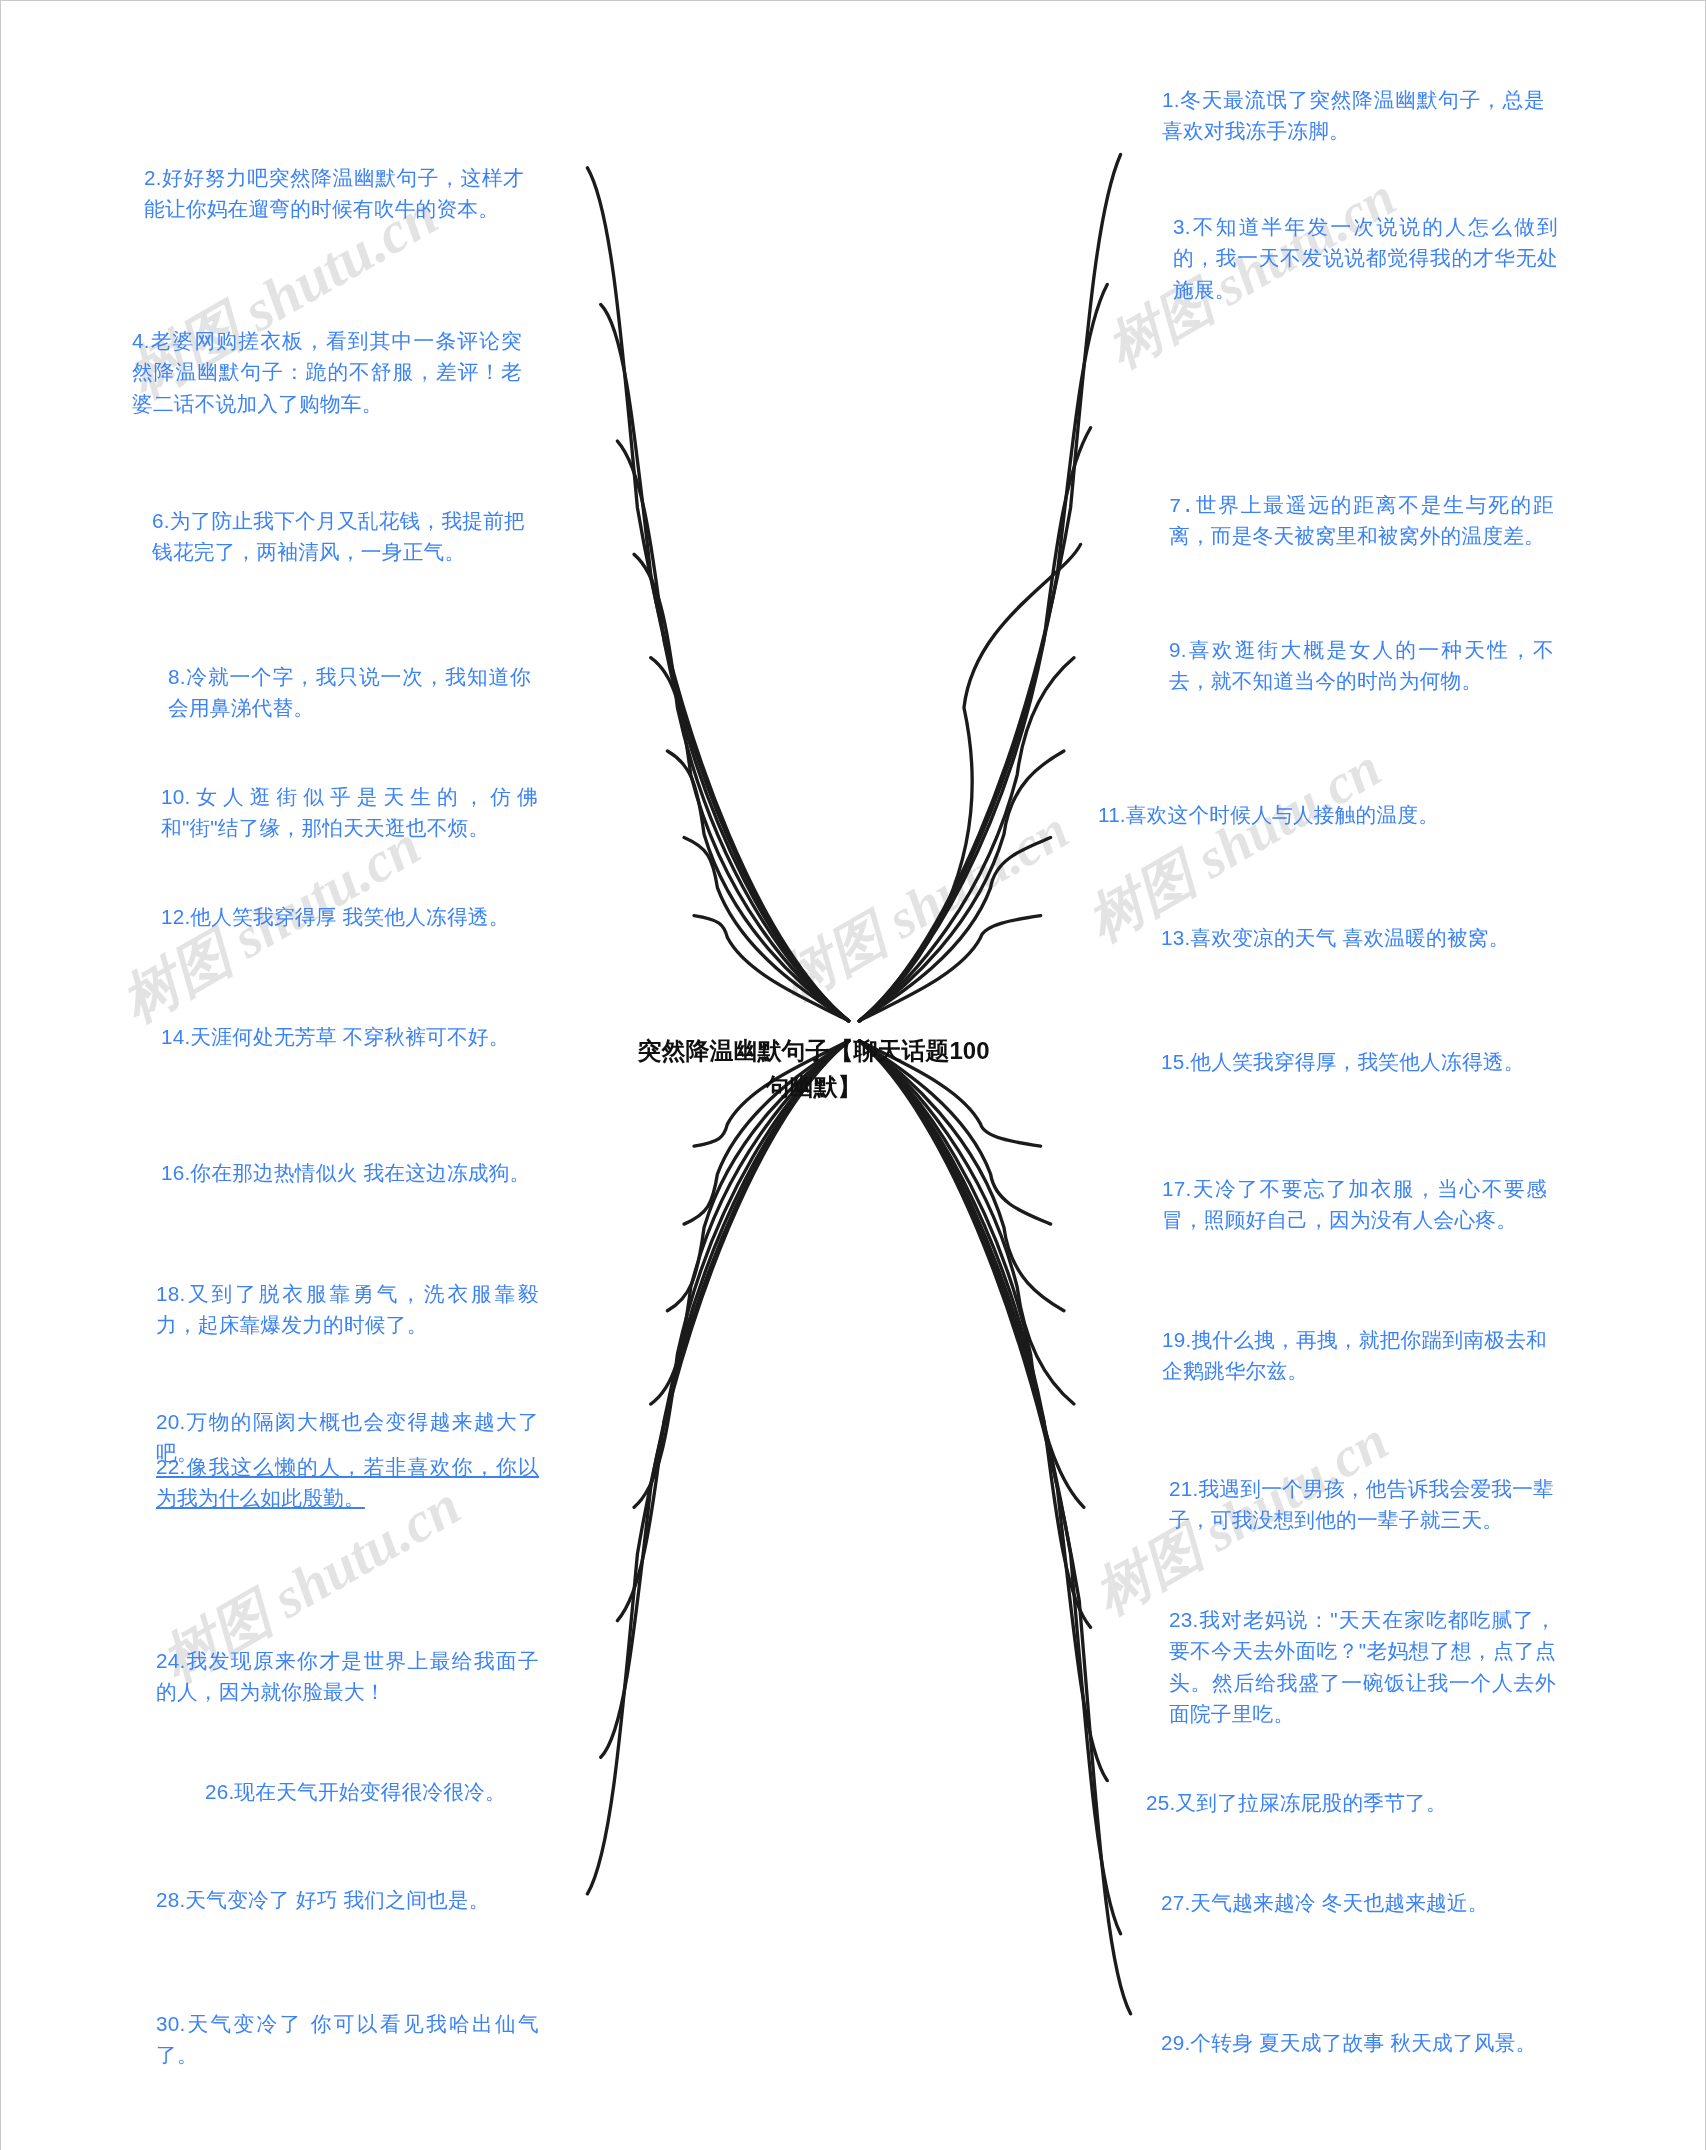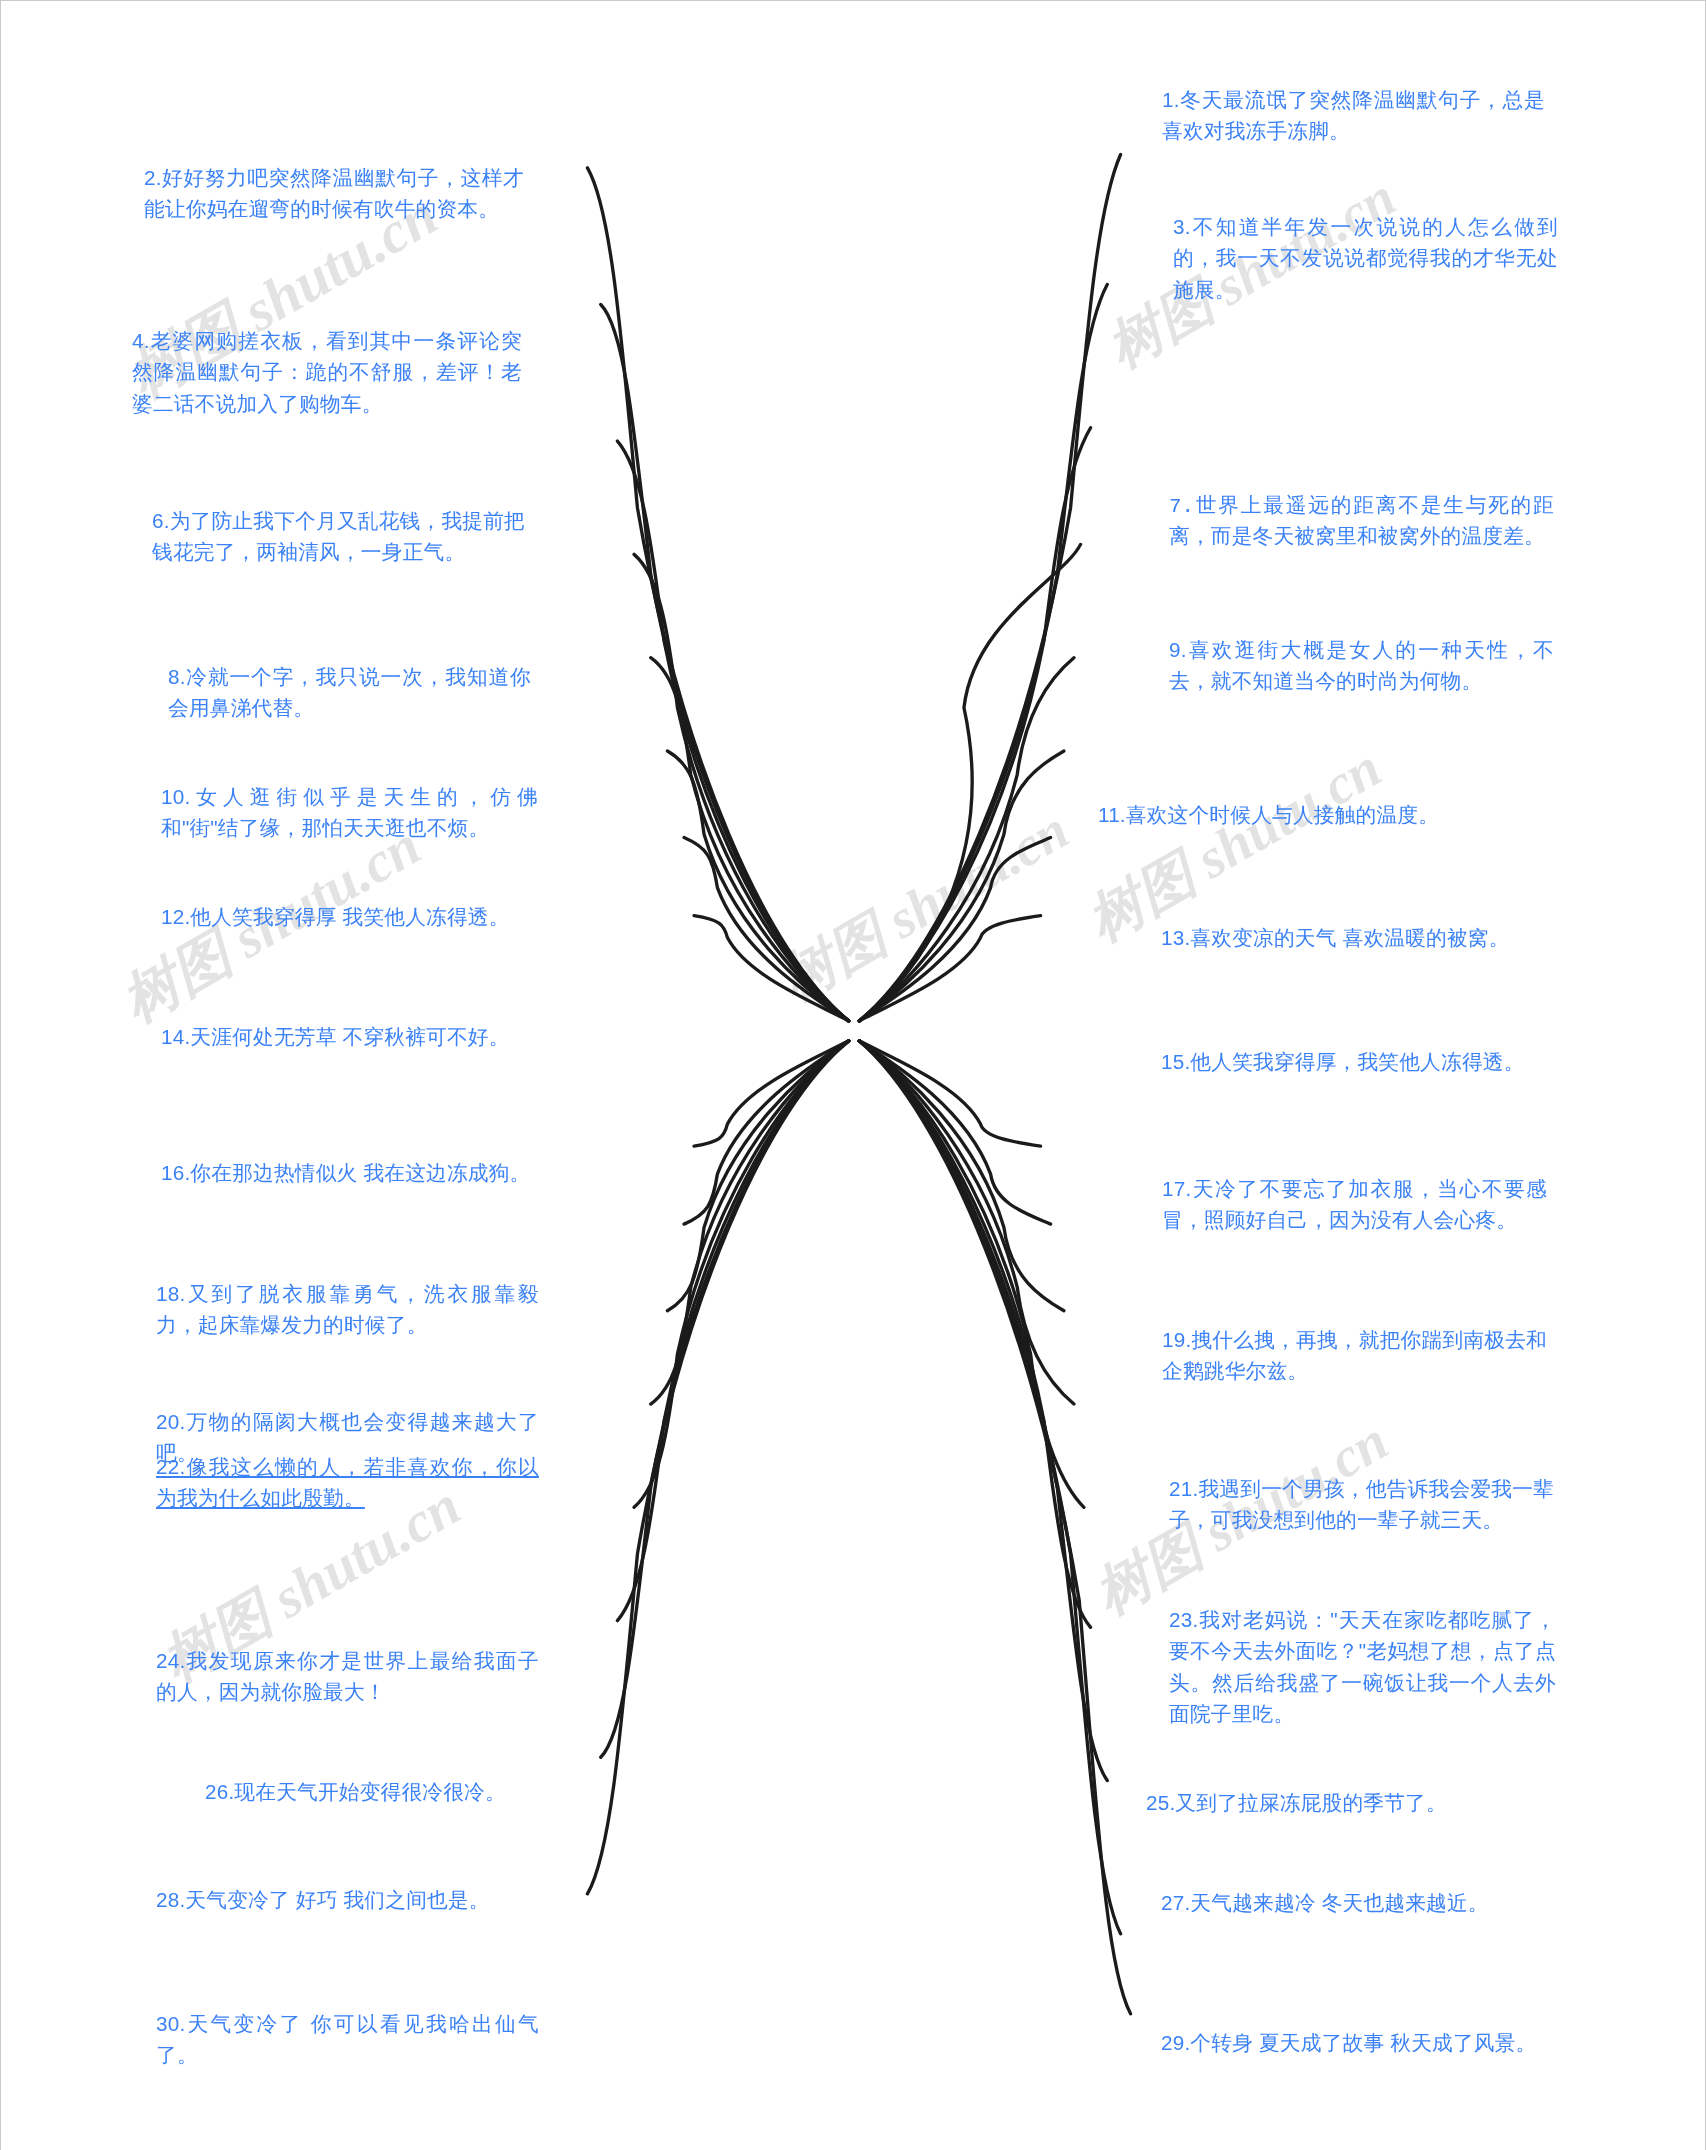--- a/index.html
+++ b/index.html
@@ -128,20 +128,23 @@
       <path d="M 1288 1560 C 1360 1610 1465 1705 1505 1840 C 1515 1915 1560 1945 1595 1965"></path>
       <path d="M 1288 1560 C 1370 1620 1480 1750 1525 1930 C 1538 2030 1580 2080 1610 2105"></path>
       <path d="M 1288 1560 C 1380 1630 1495 1800 1545 2030 C 1560 2160 1595 2230 1625 2260"></path>
       <path d="M 1288 1560 C 1390 1640 1510 1850 1565 2130 C 1585 2290 1600 2400 1635 2440"></path>
       <path d="M 1288 1560 C 1400 1650 1525 1900 1585 2230 C 1610 2450 1625 2620 1660 2670"></path>
       <path d="M 1288 1560 C 1410 1660 1540 1950 1605 2330 C 1630 2620 1645 2830 1680 2900"></path>
       <path d="M 1288 1560 C 1415 1670 1550 1990 1618 2400 C 1645 2720 1658 2950 1695 3020"></path>
     </g>
   </svg>
 
+  <div id="center-node">
+    <span>突然降温幽默句子【聊天话题100句幽默】</span>
+  </div>
 
   <div class="node node-left" style="left:143px; top:117px; width:380px;">
     <span class="node-text">2.好好努力吧突然降温幽默句子，这样才能让你妈在遛弯的时候有吹牛的资本。</span>
   </div>
   <div class="node node-left" style="left:131px; top:280px; width:390px;">
     <span class="node-text">4.老婆网购搓衣板，看到其中一条评论突然降温幽默句子：跪的不舒服，差评！老婆二话不说加入了购物车。</span>
   </div>
   <div class="node node-left" style="left:151px; top:460px; width:373px;">
     <span class="node-text">6.为了防止我下个月又乱花钱，我提前把钱花完了，两袖清风，一身正气。</span>
   </div>

